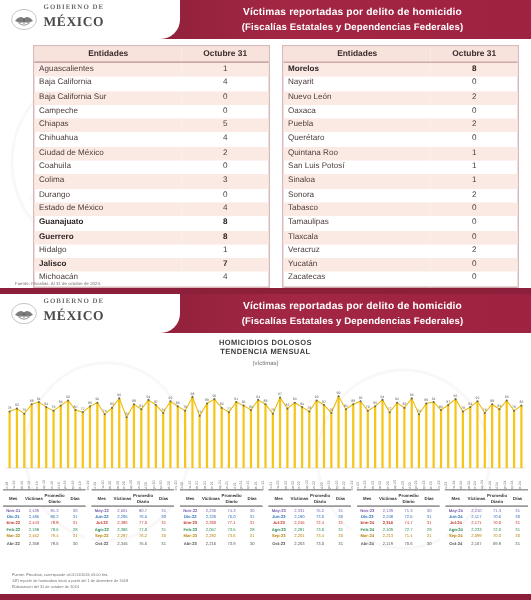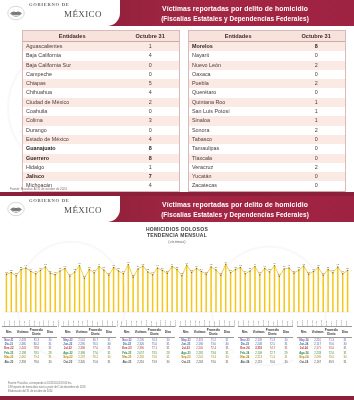--- a/index.html
+++ b/index.html
@@ -18,21 +18,21 @@
   .hdr .logo-plate{
     position:absolute;left:0;top:0;width:120px;height:26px;
     background:#ffffff;
     border-bottom-right-radius:13px;
   }
   .hdr .eagle{
     position:absolute;left:7px;top:4px;width:18px;height:18px;
   }
   .hdr .logo-txt{position:absolute;left:29px;top:3px;color:#4a4a4a;line-height:1;}
   .hdr .logo-txt .l1{font-size:4.6px;letter-spacing:.7px;font-weight:bold;color:#6b6b6b;font-family:"Liberation Serif",serif;}
-  .hdr .logo-txt .l2{font-size:9px;letter-spacing:.4px;font-weight:normal;color:#4a4a4a;margin-top:2px;font-family:"Liberation Serif",serif;margin-left:35px;}
+  .hdr .logo-txt .l2{font-size:9px;letter-spacing:.4px;font-weight:bold;color:#4a4a4a;margin-top:2px;font-family:"Liberation Serif",serif;}
   .hdr .title{
     position:absolute;left:120px;right:4px;top:4px;text-align:center;color:#fff;
     font-size:6.8px;font-weight:bold;line-height:1.45;letter-spacing:.1px;
   }
   .hdr .title .t2{font-size:6.4px;}
 
   
   .wm{position:absolute;left:0;top:0;width:354px;height:100%;opacity:.07;pointer-events:none;}
 
   

